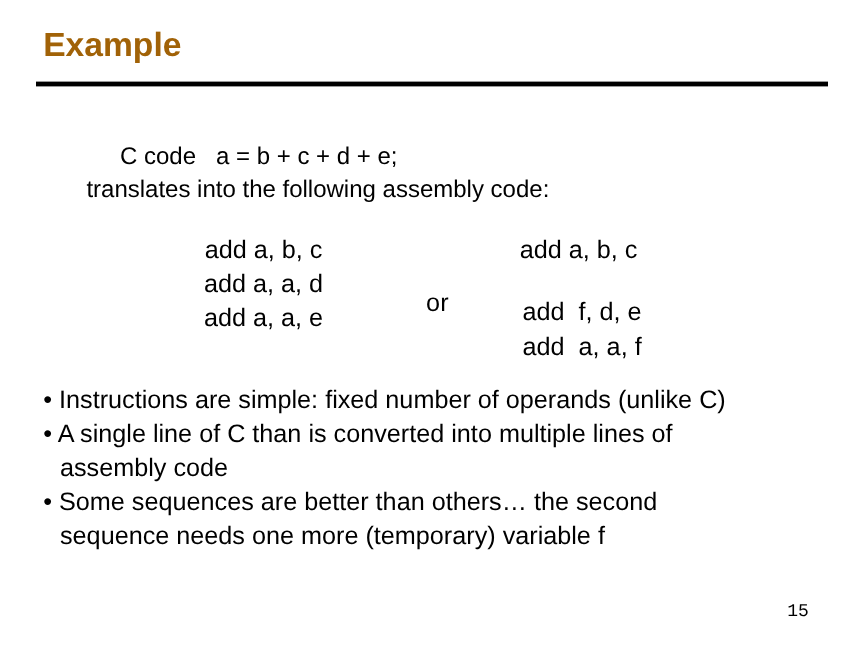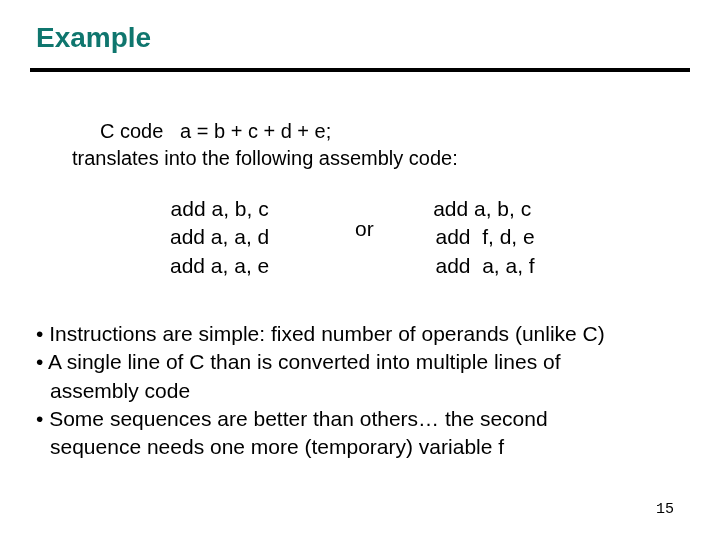--- a/index.html
+++ b/index.html
@@ -18,21 +18,21 @@
     height: 540px;
     position: relative;
     box-sizing: border-box;
   }
   .title {
     position: absolute;
     left: 36px;
     top: 22px;
     font-size: 28px;
     font-weight: bold;
-    color: #0f766e;
+    color: #a16207;
   }
   .hr {
     position: absolute;
     left: 30px;
     top: 68px;
     width: 660px;
     height: 4px;
     background: #000000;
   }
   .intro {
@@ -53,21 +53,21 @@
     font-size: 21px;
     line-height: 1.35;
   }
   .codecol {
     display: inline-block;
     vertical-align: top;
     white-space: nowrap;
     text-align: center;
   }
   .colL { margin-left: 70px; }
-  .colOr { margin-left: 80px; margin-top: 20px; }
+  .colOr { margin-left: 80px; margin-top: 44px; }
   .colR { margin-left: 50px; }
   .bullets {
     position: absolute;
     left: 36px;
     top: 320px;
     font-size: 21px;
     line-height: 1.35;
   }
   .bul { }
   .cont { margin-left: 14px; }
@@ -97,21 +97,21 @@
 
   <div class="codearea">
     <div class="codecol colL">
       <div>add  a, b, c</div>
       <div>add  a, a, d</div>
       <div>add  a, a, e</div>
     </div>
     <div class="codecol colOr">or</div>
     <div class="codecol colR">
       <div>add  a, b, c</div>
-      <div style="white-space:pre;"> add  f, d, e</div>
+      <div style="white-space:pre;margin-top:24px;"> add  f, d, e</div>
       <div style="white-space:pre;"> add  a, a, f</div>
     </div>
   </div>
 
   <div class="bullets">
     <div class="bul">• Instructions are simple: fixed number of operands (unlike C)</div>
     <div class="bul">• A single line of C than is converted into multiple lines of</div>
     <div class="cont">assembly code</div>
     <div class="bul">• Some sequences are better than others… the second</div>
     <div class="cont">sequence needs one more (temporary) variable  f</div>

